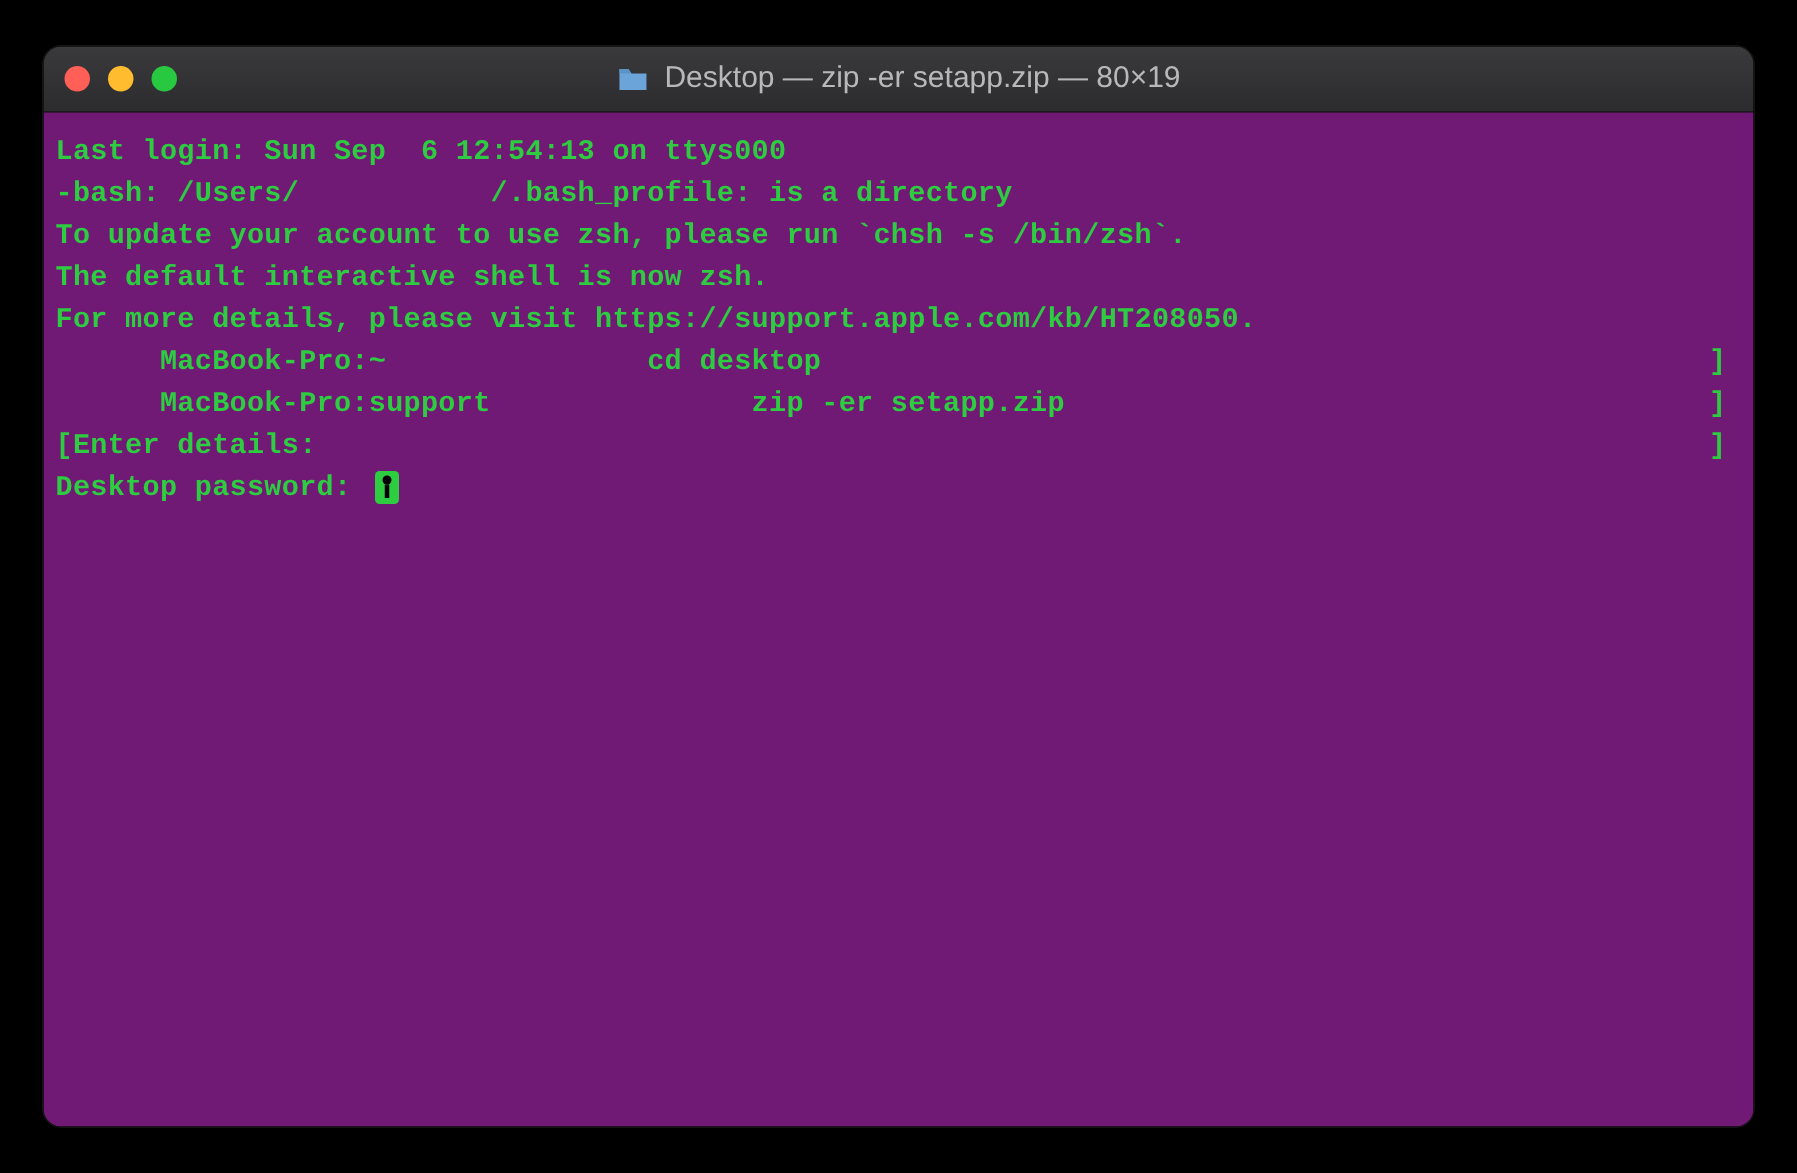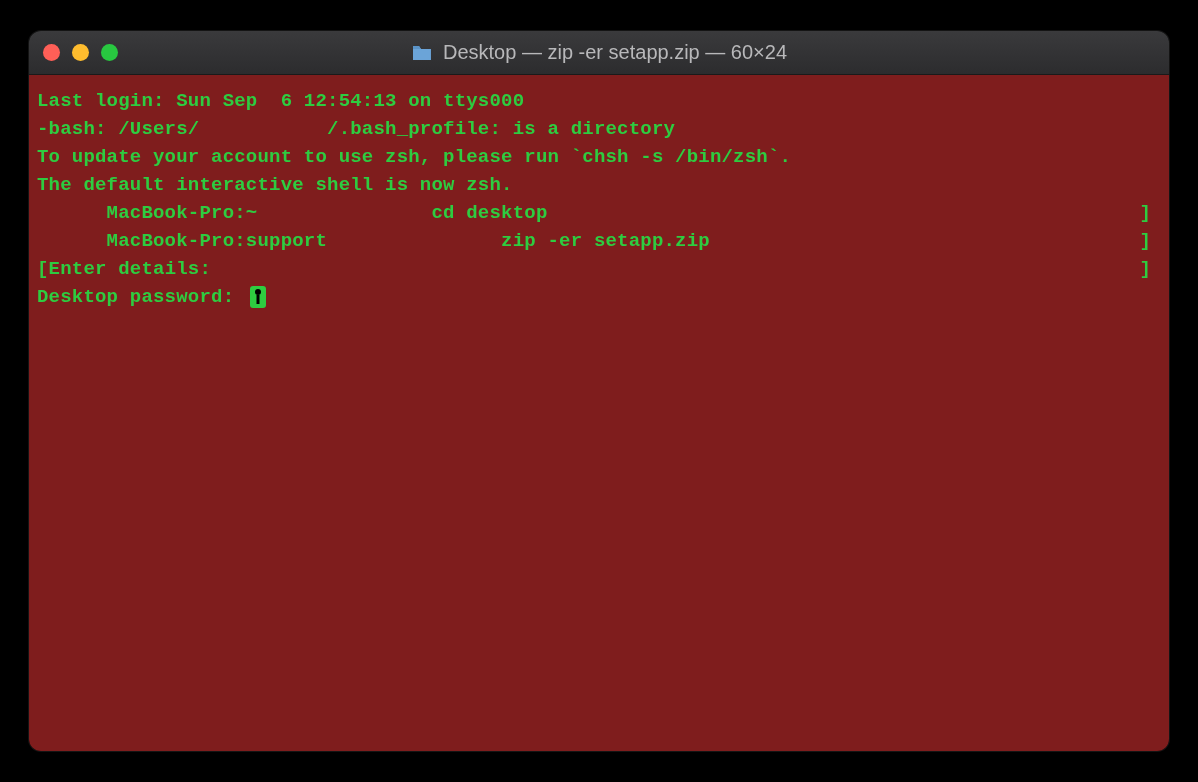--- a/index.html
+++ b/index.html
@@ -69,21 +69,21 @@
     }
     
     .folder-icon {
       width: 22px;
       height: 18px;
       display: inline-block;
     }
     
     .terminal-body {
       flex: 1;
-      background: #7f1d1d;
+      background: #701a75;
       padding: 12px 8px;
       font-size: 19px;
       line-height: 28px;
       color: #2ecc40;
       font-weight: 600;
       letter-spacing: 0.2px;
       position: relative;
     }
     
     .line {
@@ -149,30 +149,31 @@
       <div class="traffic-light yellow"></div>
       <div class="traffic-light green"></div>
     </div>
     <div class="title-content">
       <span class="folder-icon">
         <svg viewBox="0 0 22 18" width="22" height="18">
           <path d="M2 2 L8 2 L10 5 L20 5 L20 16 L2 16 Z" fill="#6ba4d8" stroke="none"></path>
           <path d="M2 2 L8 2 L10 5 L2 5 Z" fill="#5a93c7"></path>
         </svg>
       </span>
-      <span>Desktop — zip -er setapp.zip — 60×24</span>
+      <span>Desktop — zip -er setapp.zip — 80×19</span>
     </div>
   </div>
 
   <div class="terminal-body">
     <div class="line">Last login: Sun Sep  6 12:54:13 on ttys000</div>
     <div class="line">-bash: /Users/           /.bash_profile: is a directory</div>
     <div class="line"></div>
     <div class="line">To update your account to use zsh, please run `chsh -s /bin/zsh`.</div>
     <div class="line">The default interactive shell is now zsh.</div>
+    <div class="line">For more details, please visit https://support.apple.com/kb/HT208050.</div>
     <div class="line-wrap">
       <span class="line">      MacBook-Pro:~               cd desktop</span>
       <span class="right-bracket">]</span>
     </div>
     <div class="line-wrap">
       <span class="line">      MacBook-Pro:support               zip -er setapp.zip</span>
       <span class="right-bracket">]</span>
     </div>
     <div class="line-wrap">
       <span class="left-bracket">[</span><span class="line" style="display:inline">Enter details: </span>

